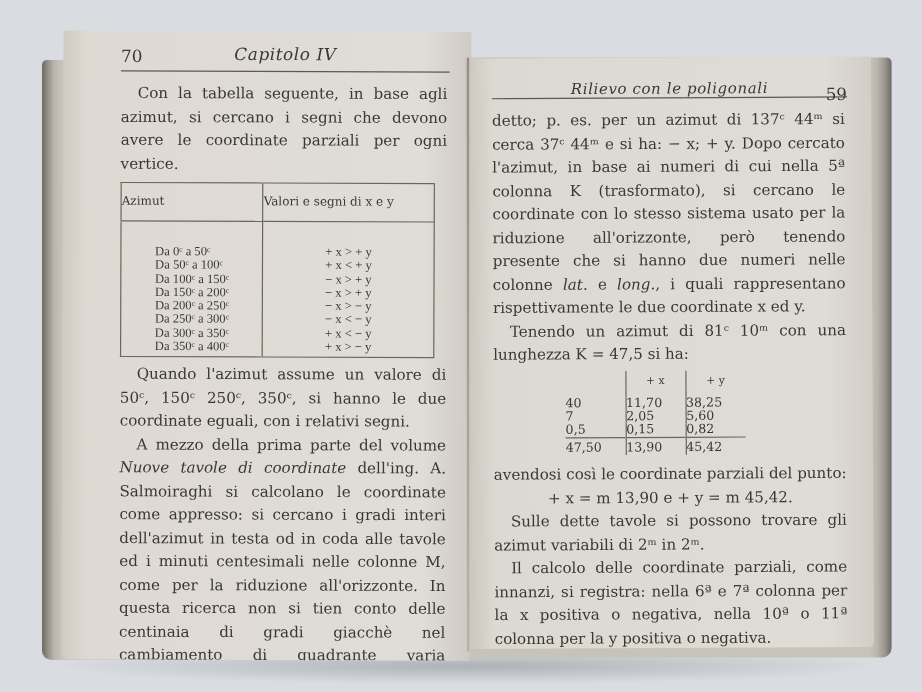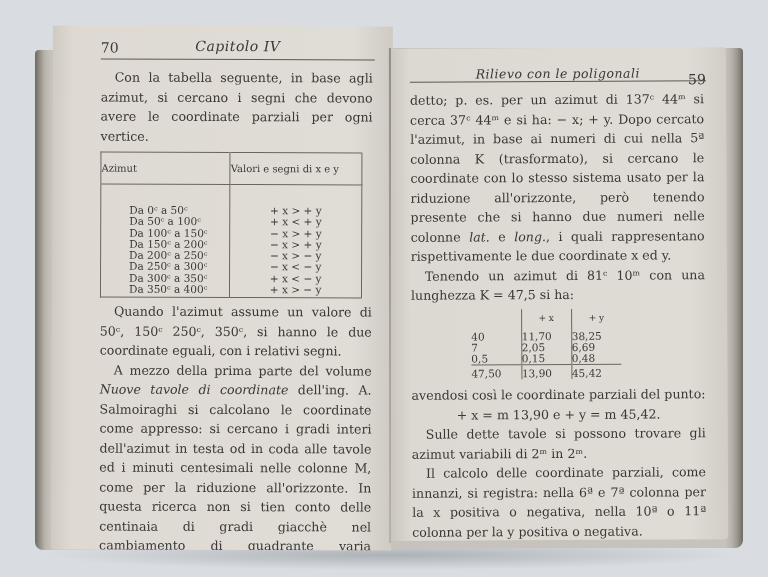--- a/index.html
+++ b/index.html
@@ -64,21 +64,21 @@
     .indent { text-indent: 14px; }
     .it { font-style: italic; }
     .azt {
       margin: 6px 10px 4px 0; border: 1px solid #6a665f; border-collapse: collapse;
       width: 262px; font-size: 10.5px;
     }
     .azt th {
       font-weight: normal; font-size: 10px; height: 32px;
       border-bottom: 1px solid #6a665f; border-right: 1px solid #6a665f;
     }
-    .azt td { border-right: 1px solid #6a665f; vertical-align: top; padding: 2px 0 2px 0; line-height: 11.3px; }
+    .azt td { border-right: 1px solid #6a665f; vertical-align: top; padding: 2px 0 2px 0; line-height: 11.3px; font-family: Liberation Serif, serif; }
     .azt td.col1 { padding-left: 28px; padding-top: 20px; }
     .azt td.col2 { text-align: center; padding-top: 20px; }
     .num-table {
       margin: 4px 0 6px 60px; border-collapse: collapse; font-size: 10.5px;
     }
     .num-table th { font-weight: normal; font-size: 9px; width: 50px; text-align: center; padding-bottom: 3px; }
     .num-table td { text-align: left; width: 50px; line-height: 11px; }
     .num-table .sep { border-left: 1px solid #6a665f; }
     .num-table tr.tot td { border-top: 1px solid #6a665f; padding-top: 3px; }
     .center { text-align: center; }
@@ -152,26 +152,26 @@
         <th class="sep">+ y</th>
       </tr>
       <tr>
         <td>40</td>
         <td class="sep">11,70</td>
         <td class="sep">38,25</td>
       </tr>
       <tr>
         <td>7</td>
         <td class="sep">2,05</td>
-        <td class="sep">6,69</td>
+        <td class="sep">5,60</td>
       </tr>
       <tr>
         <td>0,5</td>
         <td class="sep">0,15</td>
-        <td class="sep">0,48</td>
+        <td class="sep">0,82</td>
       </tr>
       <tr class="tot">
         <td>47,50</td>
         <td class="sep">13,90</td>
         <td class="sep">45,42</td>
       </tr>
     </tbody>
       </table>
     <p>avendosi così le coordinate parziali del punto:</p>
     <p class="center">+ x = m 13,90   e   + y = m 45,42.</p>

